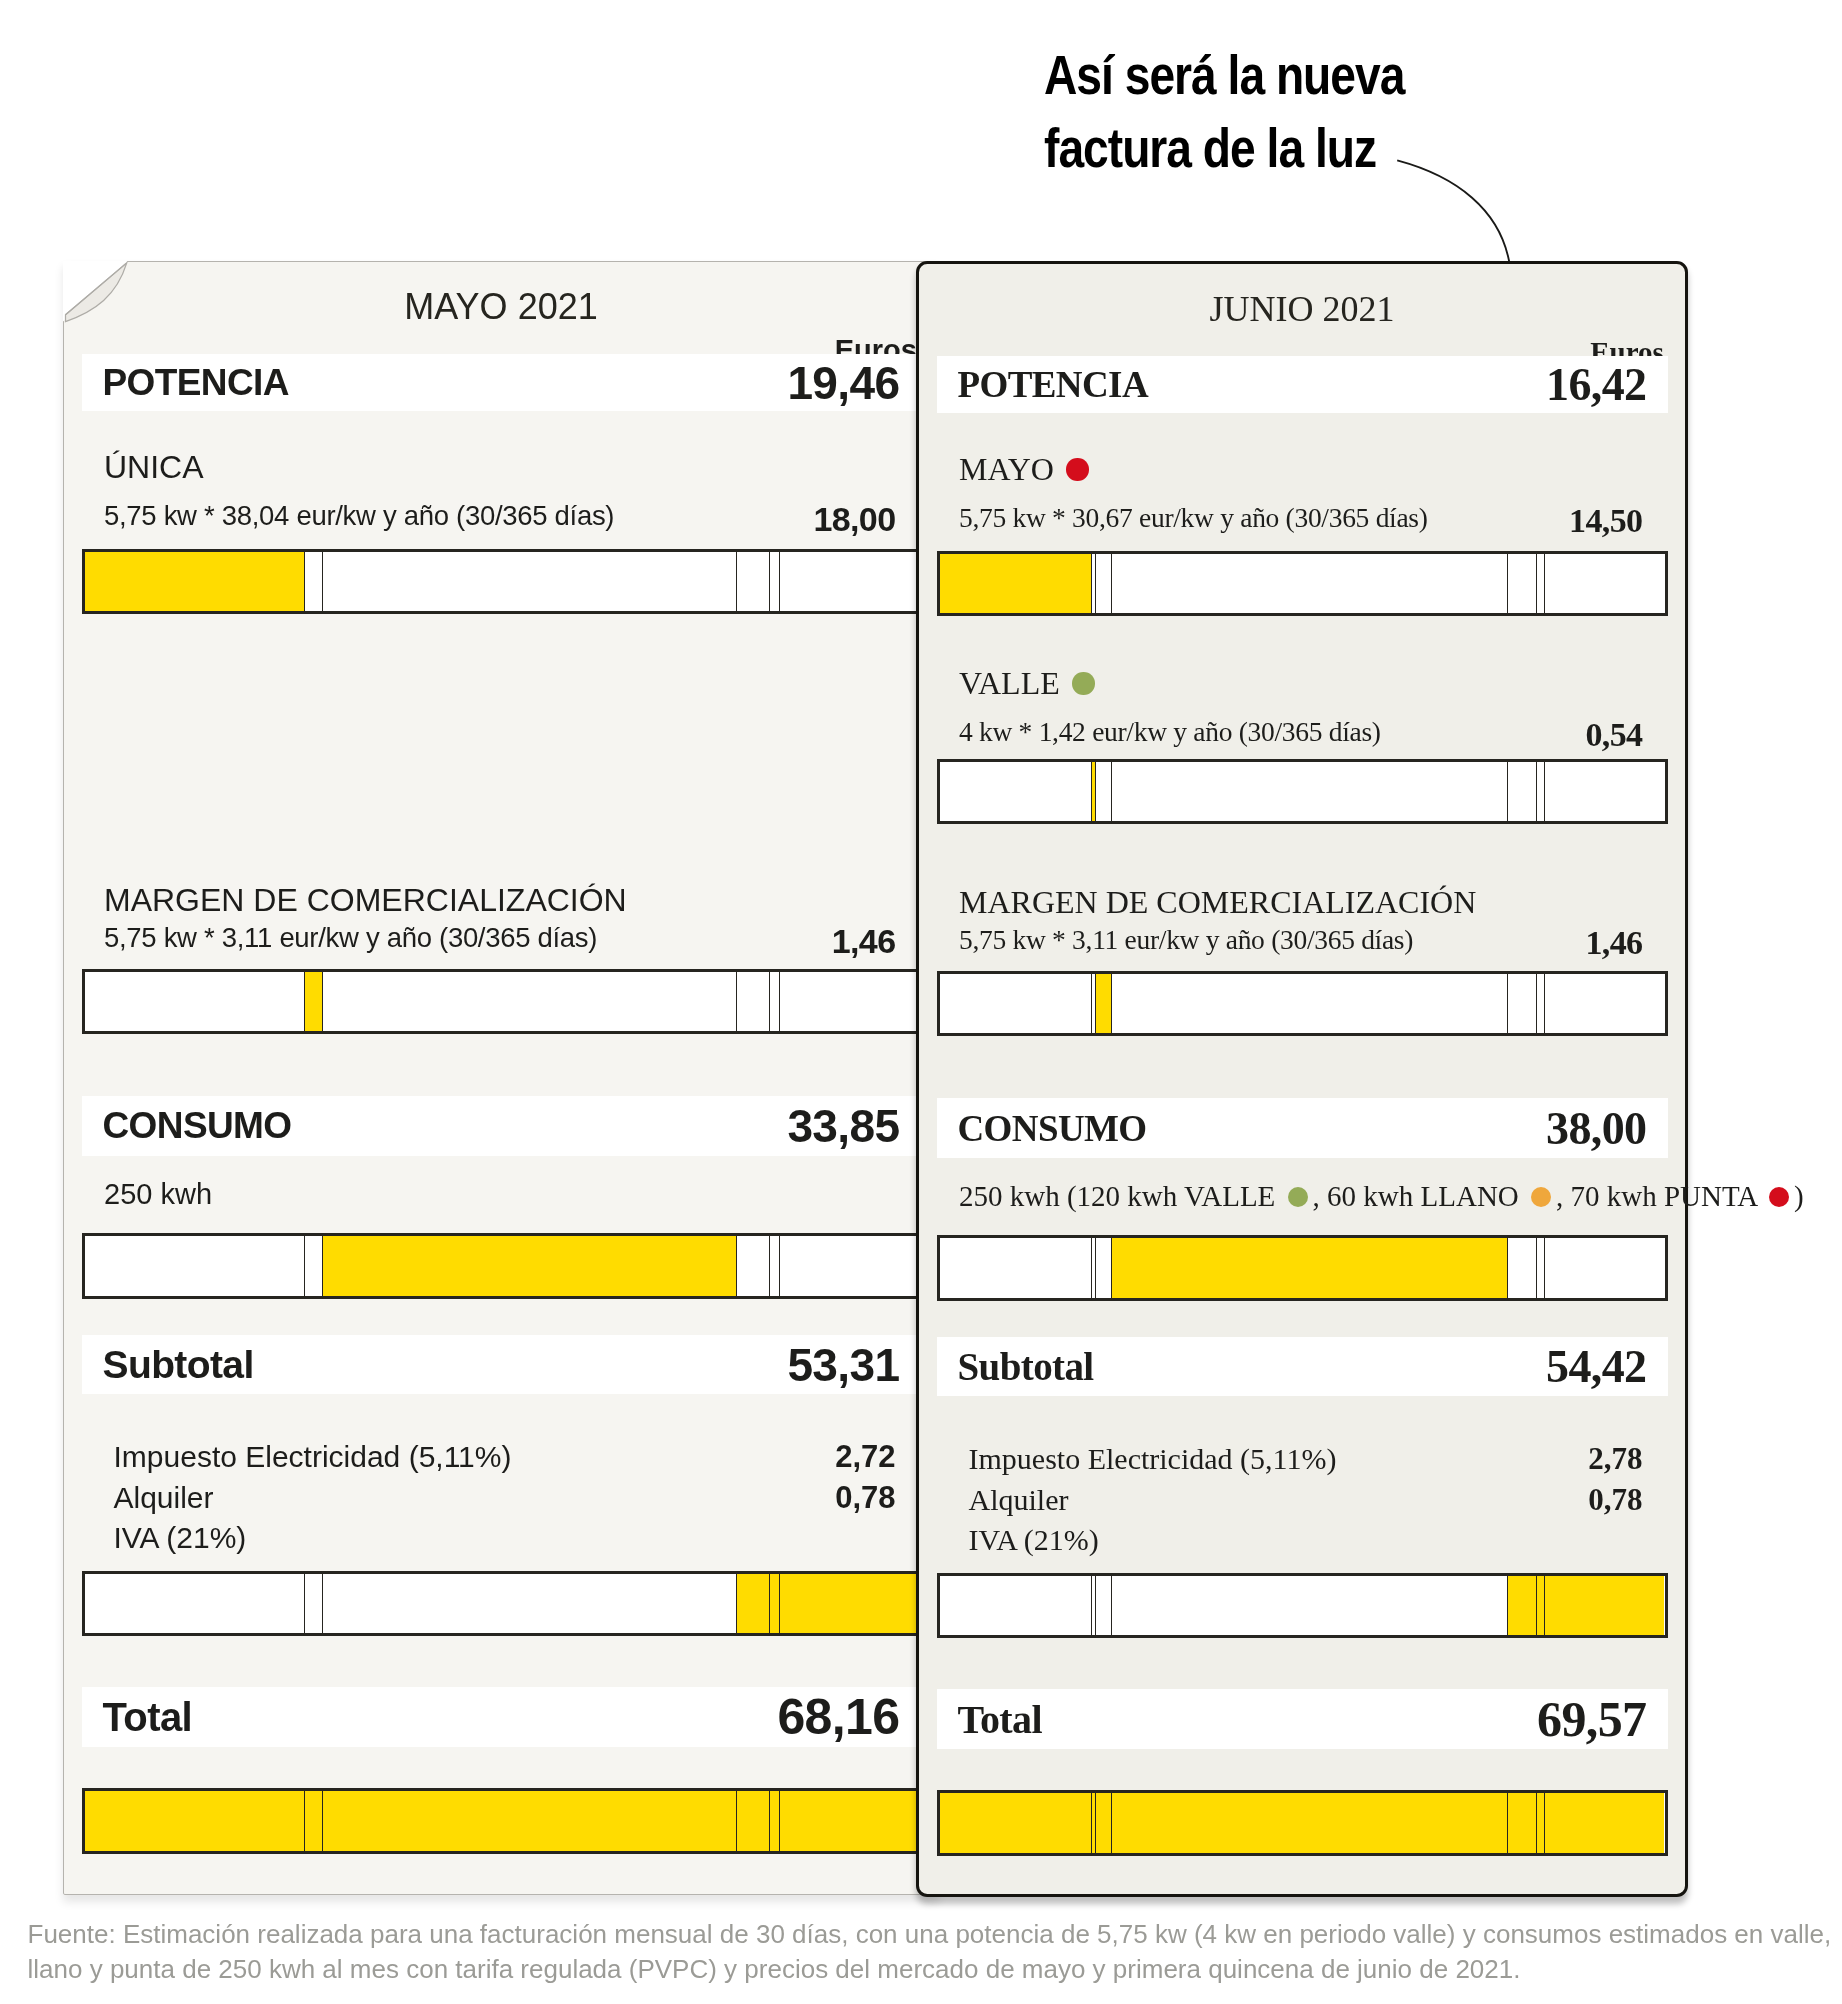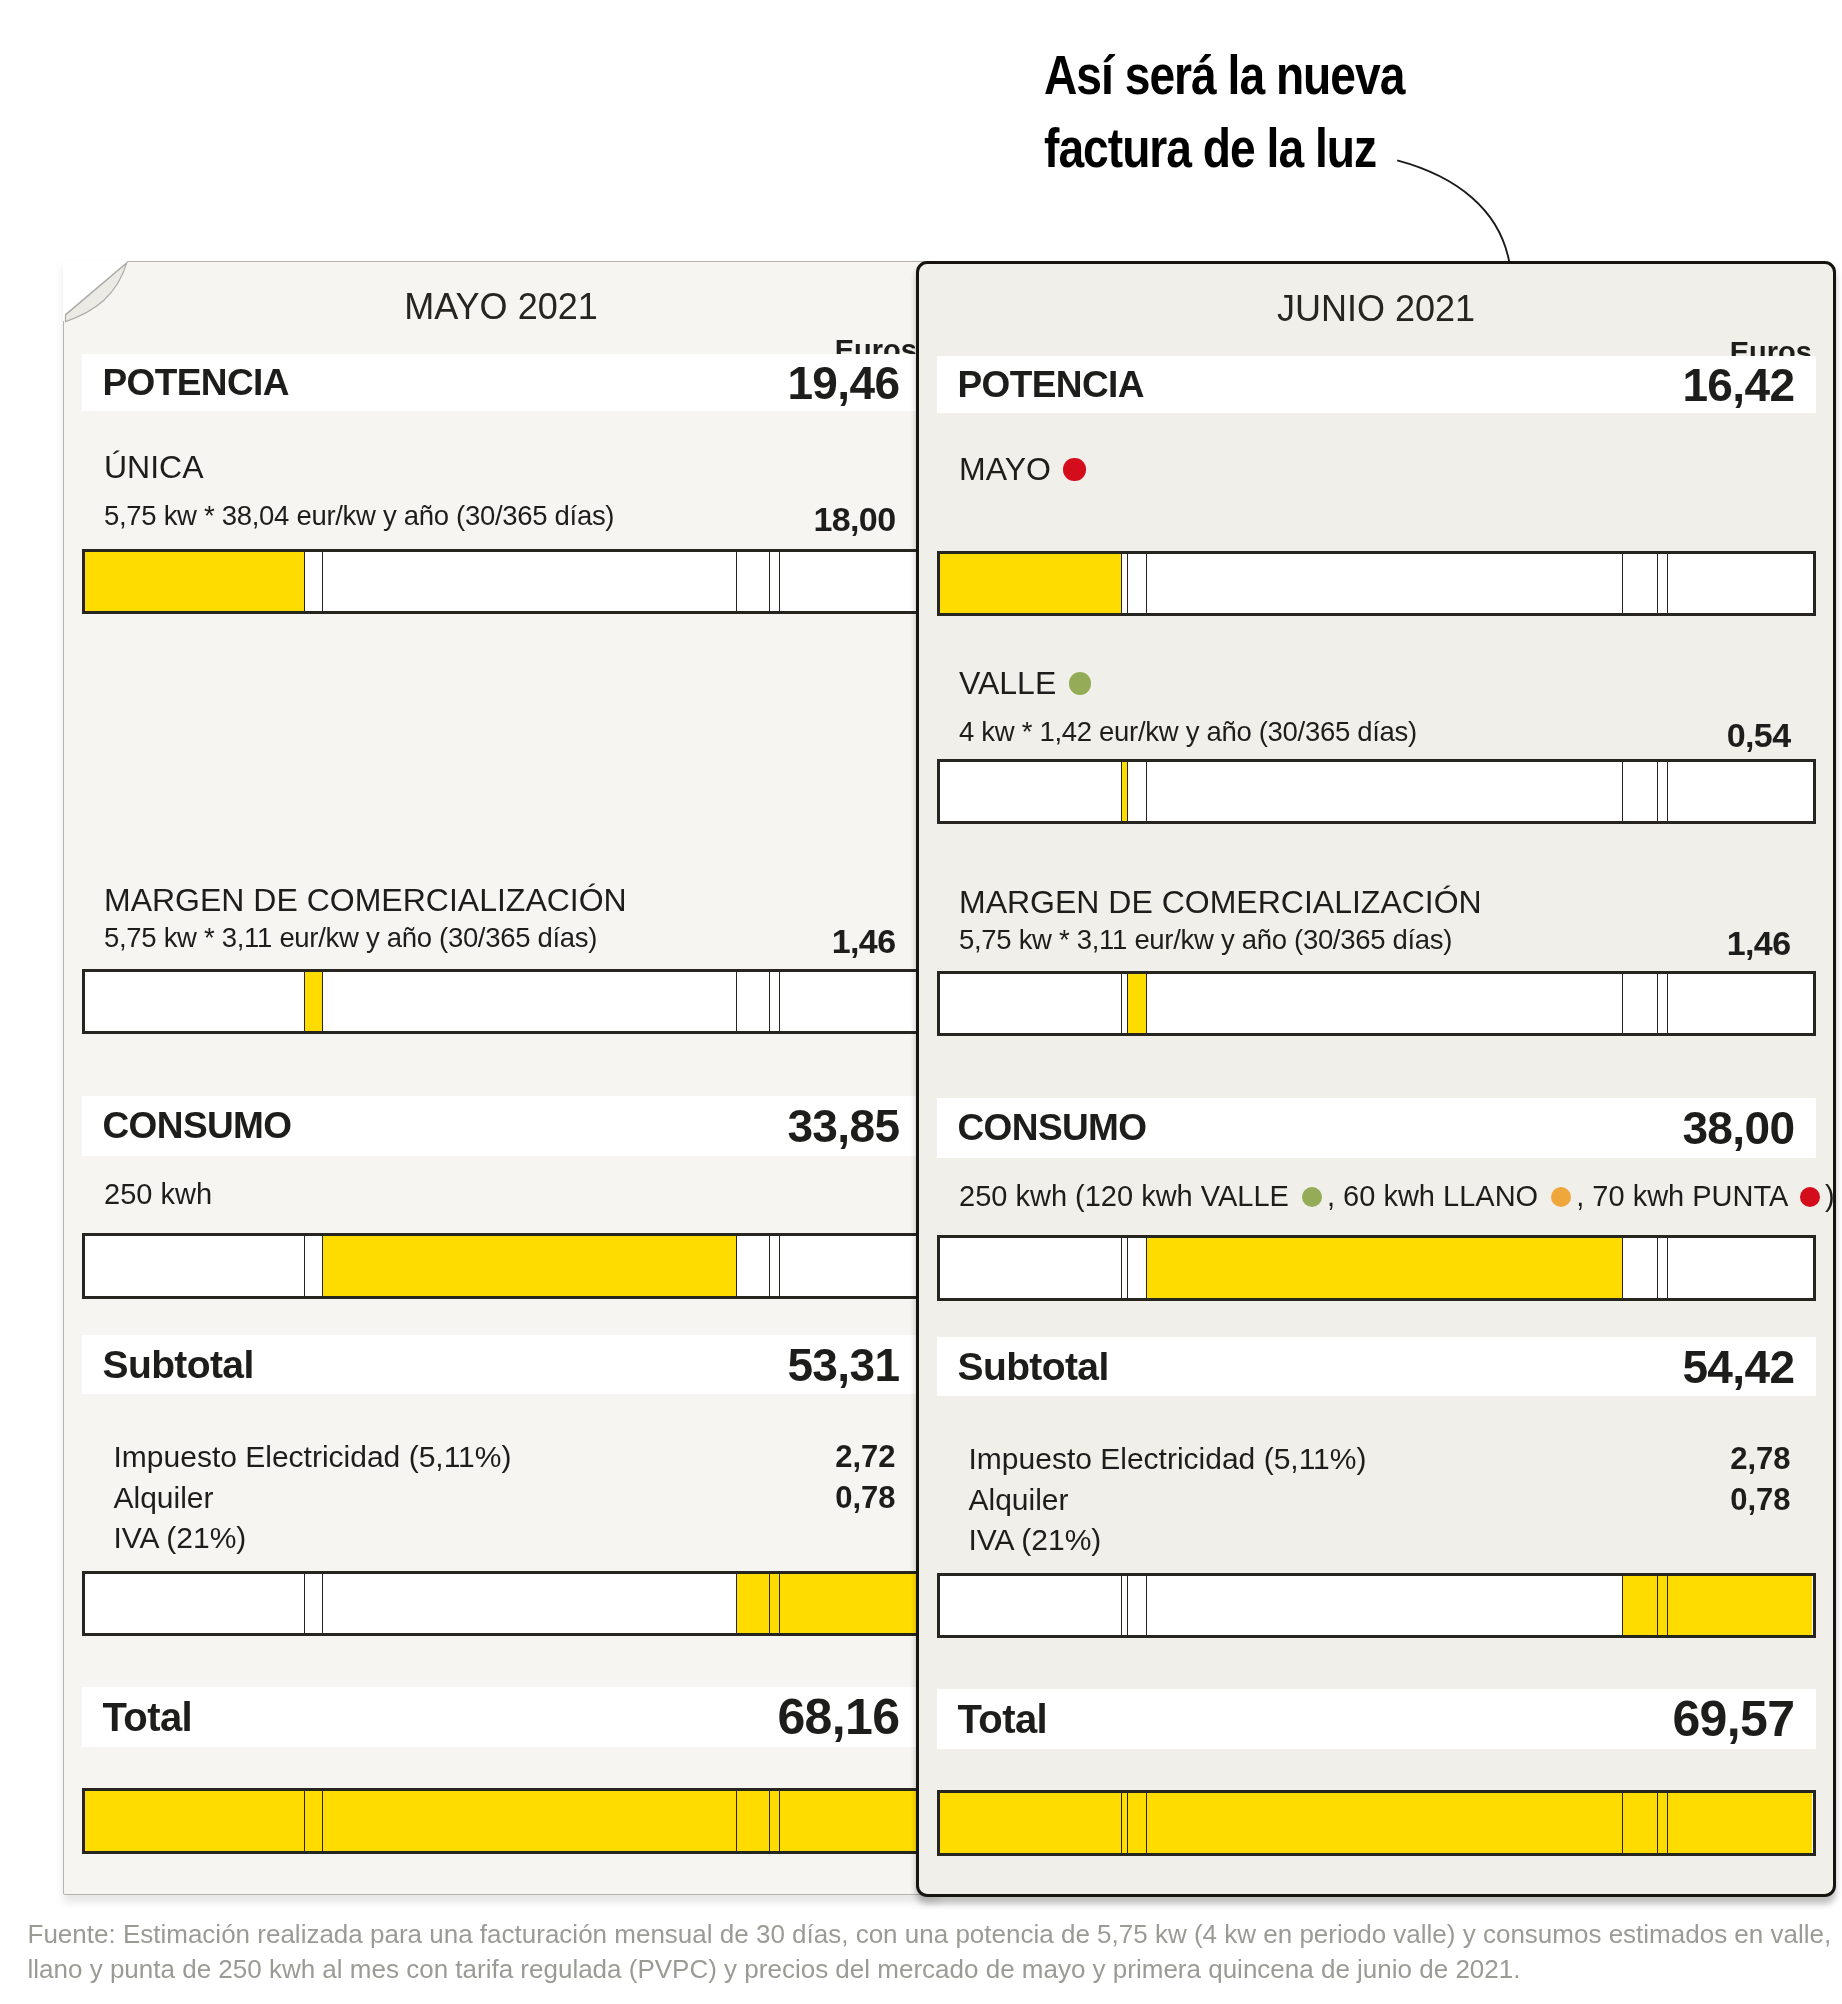--- a/index.html
+++ b/index.html
@@ -4,21 +4,21 @@
 <style>
   html,body{margin:0;padding:0;background:#ffffff;}
   body{width:1842px;height:2005px;font-family:"Liberation Sans",sans-serif;color:#1d1d1b;position:relative;overflow:hidden;}
 
   .title{position:absolute;left:1044px;top:39px;font-size:55px;font-weight:bold;line-height:1.32;letter-spacing:-1.2px;color:#000;transform:scaleX(0.84);transform-origin:top left;white-space:nowrap;}
 
   .connector{position:absolute;left:1392px;top:153px;}
 
   .panel{position:absolute;top:261px;box-sizing:border-box;}
   .panel-mayo{left:26px;width:876px;height:1634px;background:#f6f5f1;border:1.2px solid #b5b3ae;border-radius:1.9px;box-shadow:0 6.2px 10px rgba(0,0,0,0.10);margin-left:37px;}
-  .panel-junio{left:916px;width:920px;height:1636px;background:#f0efe9;border:3.1px solid #15140f;border-radius:11.2px;box-shadow:0 6.2px 6.2px rgba(0,0,0,0.25);}
+  .panel-junio{left:916px;width:772px;height:1636px;background:#f0efe9;border:3.1px solid #15140f;border-radius:11.2px;box-shadow:0 6.2px 6.2px rgba(0,0,0,0.25);font-family:Liberation Serif, serif;}
 
   .fold-cover{position:absolute;top:-1.2px;left:-1.2px;width:65px;height:61px;background:#ffffff;clip-path:polygon(0 0,100% 0,0 100%);}
   .fold-svg{position:absolute;top:-1.2px;left:-1.2px;}
 
   .pcontent{position:absolute;top:0;left:17.5px;right:17.5px;height:100%;}
 
   .month{position:absolute;top:24px;left:0;right:0;text-align:center;font-size:36px;font-weight:400;letter-spacing:0px;color:#26251f;}
   .euros{position:absolute;top:72px;right:3.7px;font-size:29px;font-weight:bold;}
 
   .banner{position:absolute;left:0;right:0;background:#ffffff;display:flex;align-items:center;justify-content:space-between;padding:0 21px;box-sizing:border-box;}
@@ -188,20 +188,24 @@
 
     <div class="banner banner-potencia">
       <span class="blabel">POTENCIA</span>
       <span class="bvalue">16,42</span>
     </div>
 
     <div class="linename n1">
       <span>MAYO</span>
       <span class="dot dot-red"></span>
     </div>
+    <div class="lineformula f1">
+      <span class="ftext">5,75 kw * 30,67 eur/kw y año (30/365 días)</span>
+      <span class="fvalue">14,50</span>
+    </div>
     <div class="bar bar1">
         <div class="seg hl" title="Potencia punta: 14.50" style="width: 20.8423%;"></div>
         <div class="seg" title="Potencia valle: 0.46" style="width: 0.661205%;"></div>
         <div class="seg" title="Margen de comercialización: 1.46" style="width: 2.09861%;"></div>
         <div class="seg" title="Consumo: 38.00" style="width: 54.6212%;"></div>
         <div class="seg" title="Impuesto Electricidad (5,11%): 2.78" style="width: 3.99598%;"></div>
         <div class="seg" title="Alquiler: 0.78" style="width: 1.12117%;"></div>
         <div class="seg" title="IVA (21%): 11.59" style="width: 16.6595%;"></div>
       </div>
 

